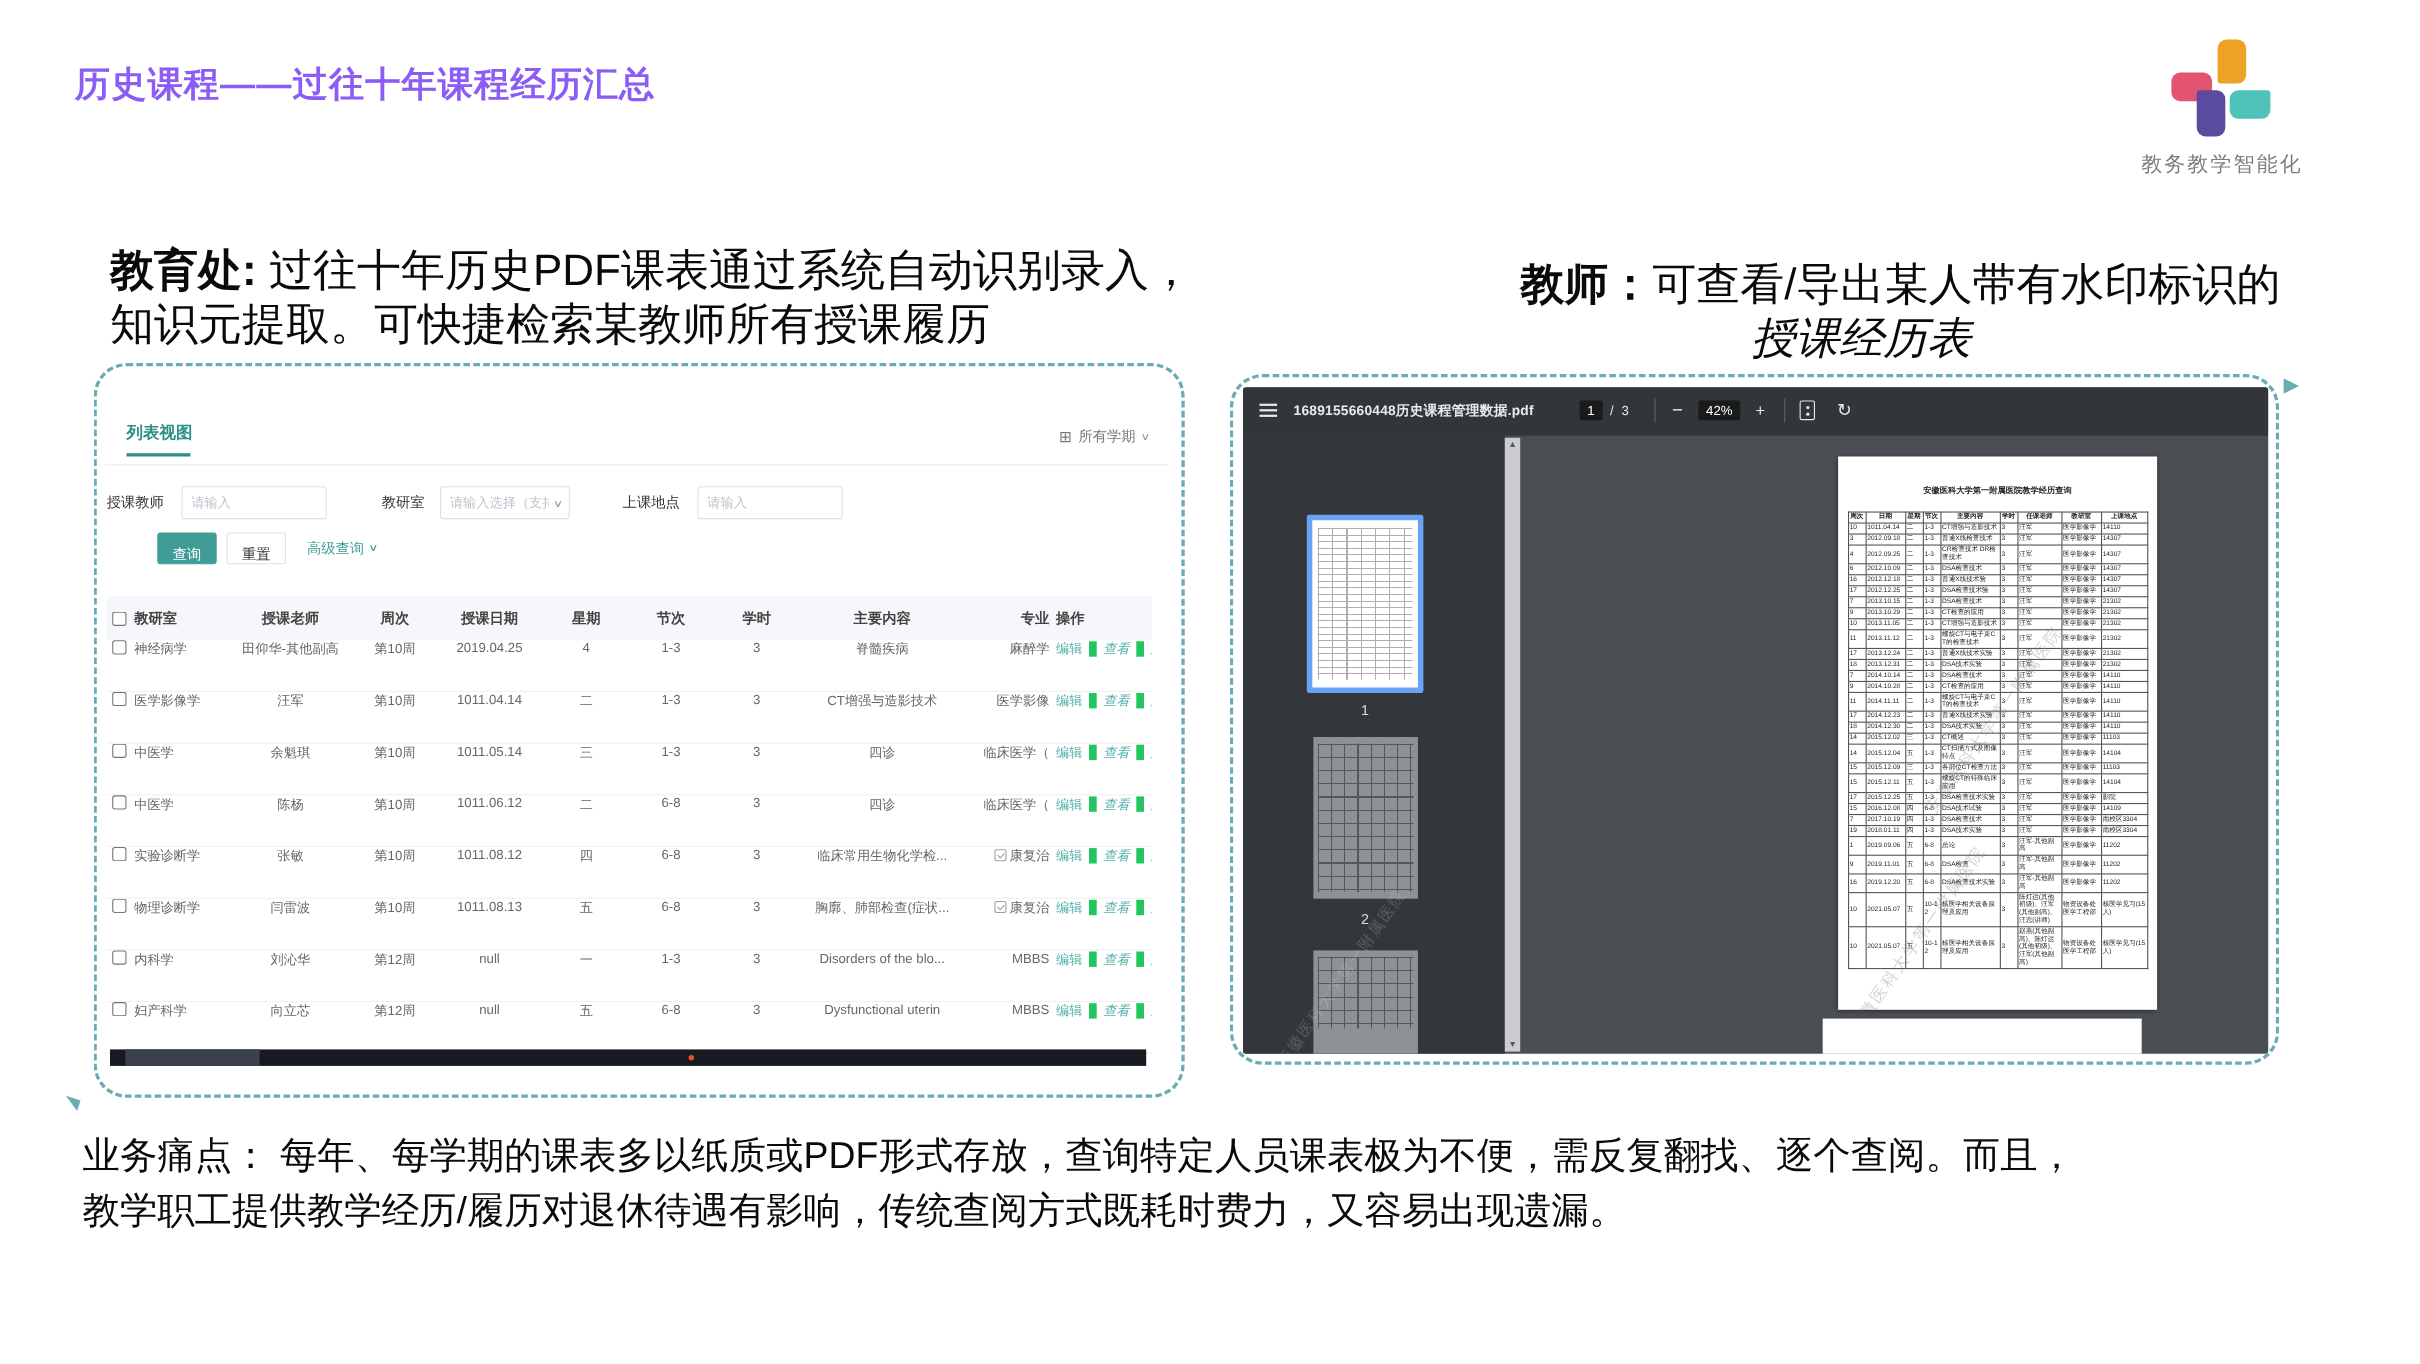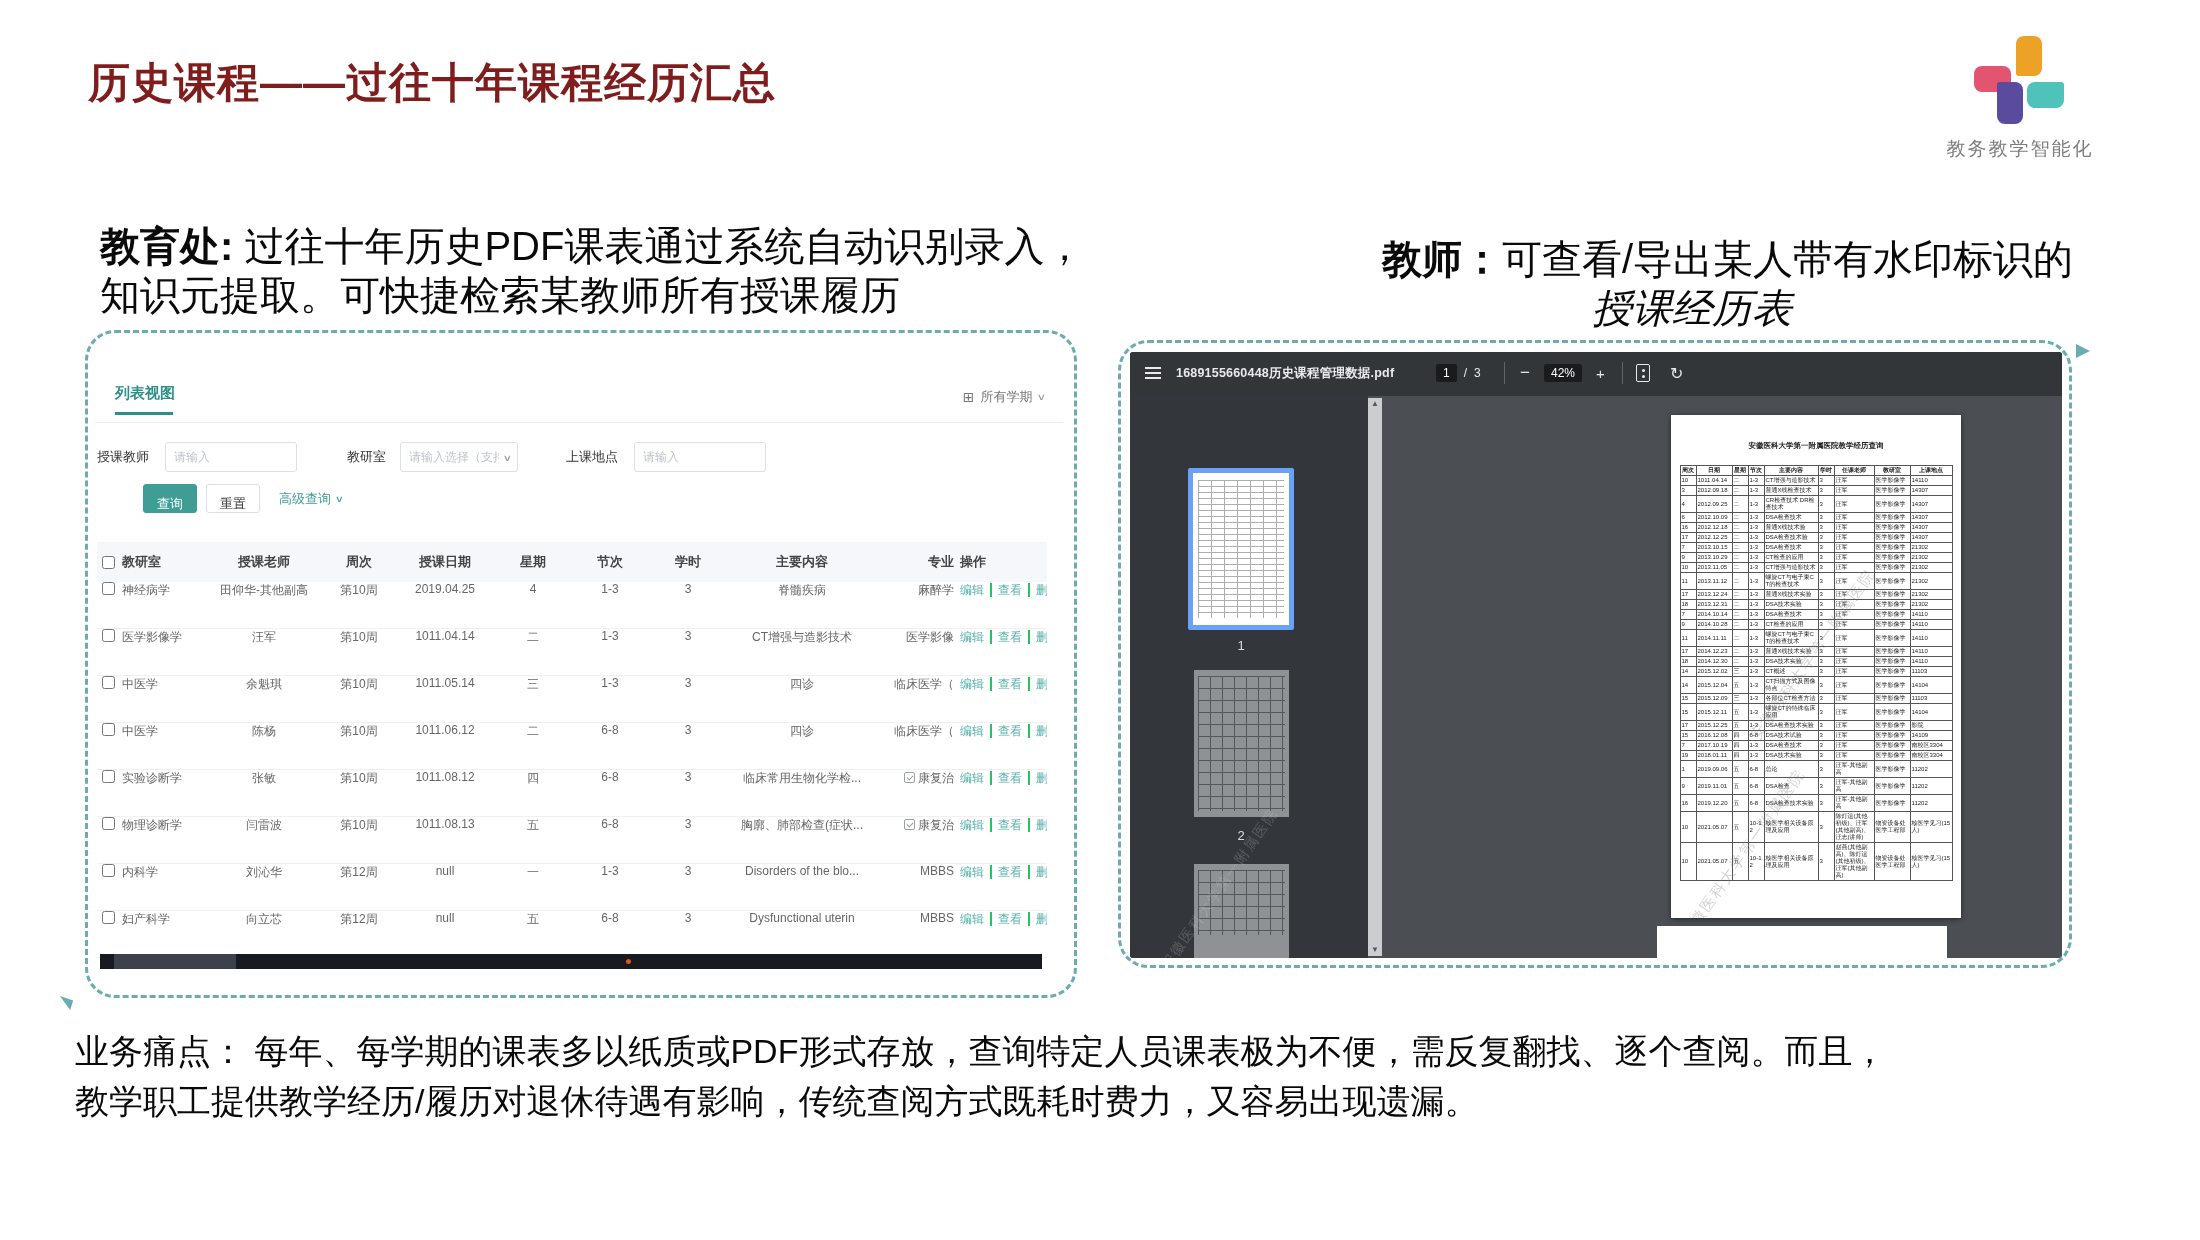--- a/index.html
+++ b/index.html
@@ -2,21 +2,21 @@
 <html><head>
 <meta charset="utf-8">
 <style>
   * { margin:0; padding:0; box-sizing:border-box; }
   html,body { background:#fff; }
   .slide { position:relative; width:2200px; height:1240px; overflow:hidden; background:#fff;
            font-family:"Liberation Sans","DejaVu Sans",sans-serif; color:#111; }
   .abs { position:absolute; }
 
   
-  .page-title { left:88px; top:55px; font-size:42px; font-weight:bold; color:#7f1d1d; letter-spacing:1px; }
+  .page-title { left:68px; top:55px; font-size:32px; font-weight:bold; color:#8b5cf6; letter-spacing:1px; }
   .logo { left:1930px; top:36px; width:180px; text-align:center; }
   .logo-icon { position:relative; width:92px; height:92px; margin:0 auto; }
   .logo-icon div { position:absolute; }
   .lg-pink   { left:0;    top:30px; width:37px; height:26px; background:#e25470; border-radius:8px 8px 3px 8px; }
   .lg-orange { left:42px; top:0;    width:26px; height:40px; background:#eca127; border-radius:8px 8px 8px 3px; }
   .lg-purple { left:23px; top:46px; width:26px; height:42px; background:#5a4b9f; border-radius:3px 8px 8px 8px; }
   .lg-teal   { left:53px; top:46px; width:37px; height:26px; background:#4fc2b9; border-radius:8px 3px 8px 8px; }
   .logo-text { margin-top:8px; font-size:19px; color:#7d7d7d; letter-spacing:2px; }
 
   
@@ -61,21 +61,21 @@
   .link-adv .chev { color:#3f9d96; }
 
   .lv-table { position:absolute; left:2px; top:184px; width:950px; }
   .lv-thead { display:flex; align-items:center; height:40px; background:#f5f7fa; font-weight:bold; color:#444; font-size:13px; }
   .lv-row { display:flex; height:47px; border-bottom:1px solid #f0f0f0; color:#666; font-size:12px; }
   .cell { flex:none; padding:0 3px; white-space:nowrap; overflow:hidden; }
   .al { text-align:left; } .ac { text-align:center; } .ar { text-align:right; }
   .cb-cell { width:30px; display:flex; justify-content:center; }
   .lv-cb { width:13px; height:13px; accent-color:#3f9d96; }
   .lv-ops a { color:#53b0a9; text-decoration:none; cursor:pointer; }
-  .lv-ops a + a { border-left:2px solid #22c55e; padding-left:6px; margin-left:6px; }
+  .lv-ops a + a { border-left:7px solid #22c55e; padding-left:6px; margin-left:6px;font-style:italic; }
   .tag-icon { display:inline-block; width:11px; height:11px; border:1px solid #9aa0a6; border-radius:2px;
               margin-right:3px; position:relative; top:1px; }
   .tag-icon::after { content:""; position:absolute; left:2px; top:2px; width:5px; height:3px;
                      border-left:1.5px solid #9aa0a6; border-bottom:1.5px solid #9aa0a6; transform:rotate(-45deg); }
 
   .lv-scroll { position:absolute; left:5px; top:596px; width:942px; height:15px; background:#171a20; }
   .lv-scroll .thumb { position:absolute; left:14px; top:0; width:122px; height:15px; background:#3c414b; }
   .lv-scroll .dot { position:absolute; left:526px; top:5px; width:5px; height:5px; border-radius:50%; background:#e05526; }
 
   

